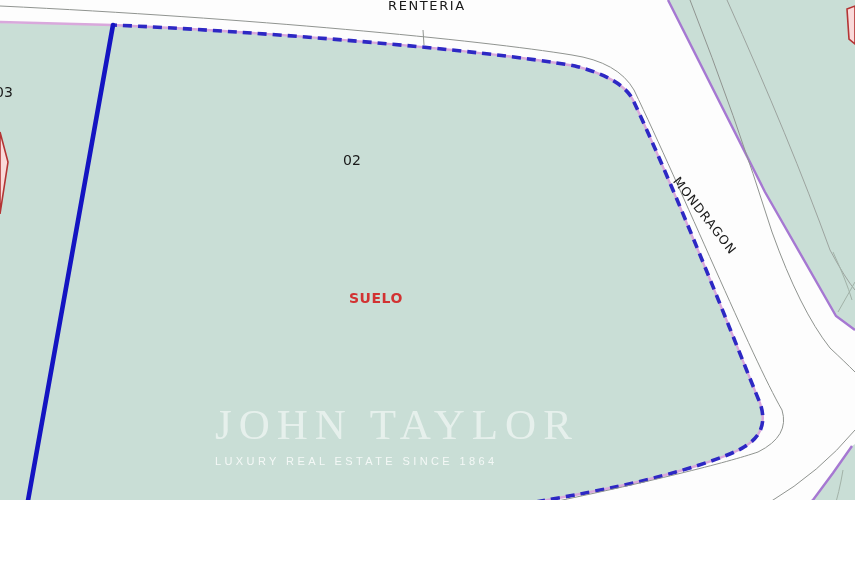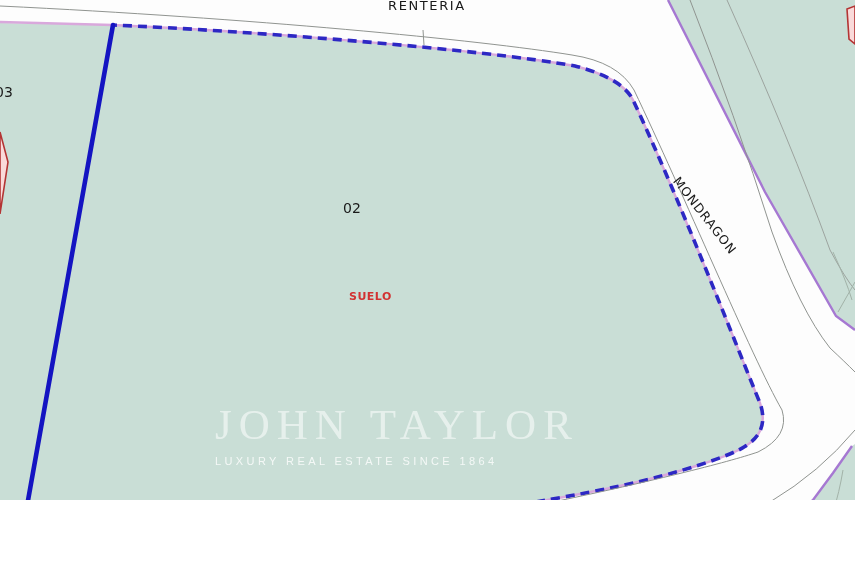--- a/index.html
+++ b/index.html
@@ -20,23 +20,23 @@
   .gray{stroke:var(--c-road-line,#909490);stroke-width:1;}
   .thin{stroke-width:0.8;}
   .veg{stroke:var(--c-veg-line,#a2b2a8);stroke-width:1;}
   .red{fill:var(--c-red-overlay-fill,#fadada);stroke:var(--c-red-overlay-stroke,#b43434);stroke-width:1.6;}
 
   
   .lbl{position:absolute;z-index:2;color:var(--c-label-dark,#1a1a1a);white-space:nowrap;}
   .street-top{left:388px;top:-2px;font-size:13px;letter-spacing:1.6px;}
   .street-right{left:635px;top:208px;width:140px;font-size:12.5px;letter-spacing:1px;
     transform:rotate(52deg);transform-origin:center center;text-align:center;}
-  .parcel-num{left:343px;top:152px;font-size:14px;margin-top:48px;}
+  .parcel-num{left:343px;top:152px;font-size:14px;}
   .parcel-num-left{left:-5px;top:84px;font-size:14px;}
-  .land-use{left:349px;top:290px;font-size:11px;font-weight:bold;letter-spacing:0.5px;
+  .land-use{left:349px;top:290px;font-size:14px;font-weight:bold;letter-spacing:0.5px;
     color:var(--c-label-red,#d23232);}
   .road-num{left:772px;top:507px;font-size:13.5px;font-weight:bold;color:#2e2e6e;
     transform:rotate(-48deg);}
   .road-num-bottom{left:132px;top:574px;font-size:12px;color:#333;}
 
   
   .watermark{position:absolute;z-index:3;left:215px;top:400px;width:450px;text-align:left;
     pointer-events:none;}
   .wm-title{font-family:"Liberation Serif","DejaVu Serif",serif;font-size:43px;font-weight:400;
     letter-spacing:7px;color:var(--c-watermark,#ffffff);opacity:0.55;}

